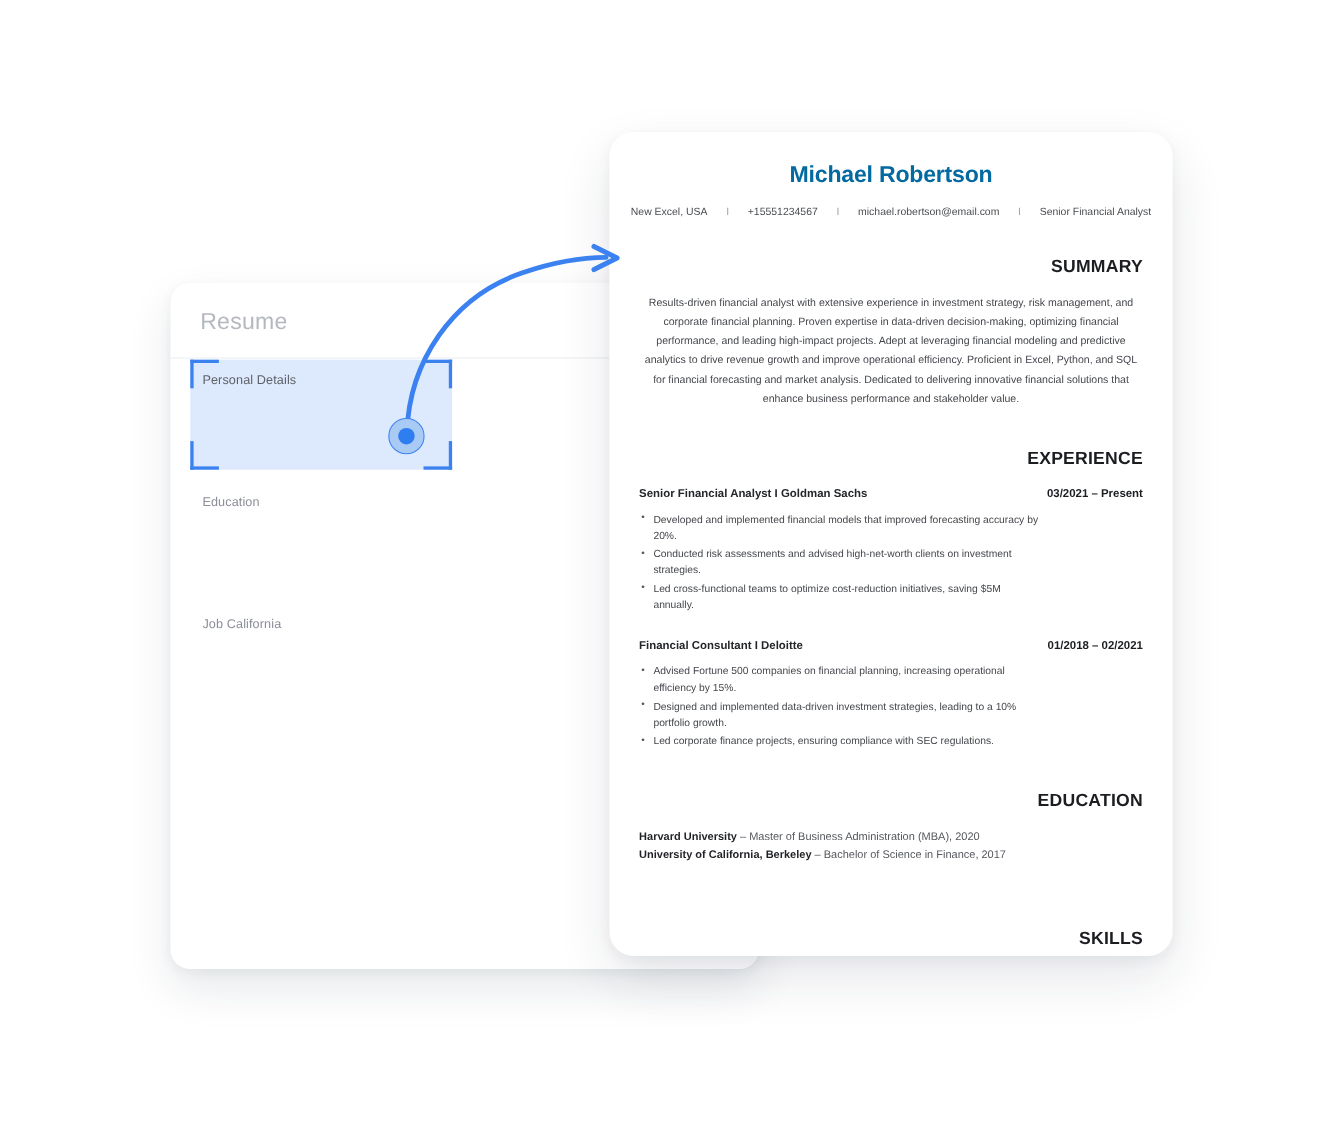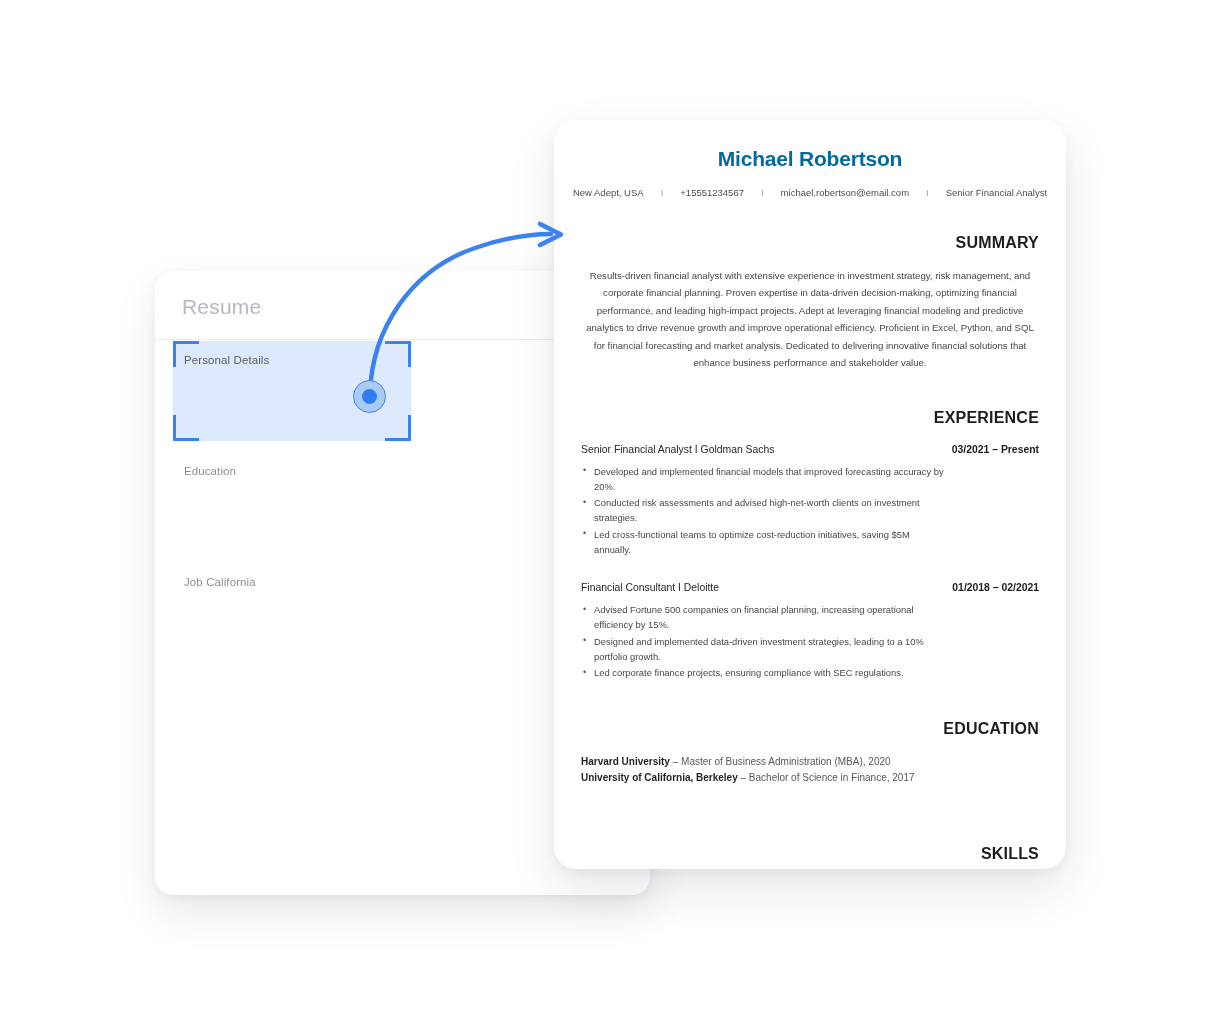--- a/index.html
+++ b/index.html
@@ -13,28 +13,29 @@
     position: relative;
     overflow: hidden;
     font-family: "Liberation Sans", sans-serif;
     -webkit-font-smoothing: antialiased;
   }
 
   
   #builder-card {
     position: absolute;
     left: 155px;
-    top: 271px;
+    top: 257px;
     width: 495px;
     height: 624px;
     background: #ffffff;
     border-radius: 18px;
     box-shadow: 0 18px 40px rgba(23, 35, 60, 0.10),
                 0 3px 10px rgba(23, 35, 60, 0.05);
     z-index: 1;
+    padding-left: 40px;
   }
   #builder-title {
     position: absolute;
     left: 27px;
     top: 24px;
     font-size: 21px;
     color: #b5b8be;
     letter-spacing: 0.2px;
     font-weight: 400;
   }
@@ -197,21 +198,21 @@
   .job { padding: 0 14px; }
   #job-0 { margin-top: 17px; }
   #job-1 { margin-top: 25px; }
   .job-head {
     display: flex;
     justify-content: space-between;
     align-items: baseline;
   }
   .job-title {
     font-size: 10.4px;
-    font-weight: 400;
+    font-weight: 700;
     color: #24262a;
   }
   .job-dates {
     font-size: 10.4px;
     font-weight: 700;
     color: #1b1d21;
     white-space: nowrap;
   }
   .job-bullets {
     margin: 9px 0 0 0;
@@ -285,21 +286,21 @@
 
   <div class="builder-item" id="builder-item-job">Job California</div>
 </div>
 
 <div id="resume-card">
   <div id="resume-inner">
 
     <div id="resume-name">Michael Robertson</div>
 
     <div id="contact-line">
-      <span class="contact-item">New Adept, USA</span>
+      <span class="contact-item">New Excel, USA</span>
       <span class="contact-sep">I</span>
       <span class="contact-item">+15551234567</span>
       <span class="contact-sep">I</span>
       <span class="contact-item">michael.robertson@email.com</span>
       <span class="contact-sep">I</span>
       <span class="contact-item">Senior Financial Analyst</span>
     </div>
 
     <div class="section-heading section" id="summary-heading">SUMMARY</div>
     <div id="summary-text">Results-driven financial analyst with extensive experience in investment strategy, risk management, and corporate financial planning. Proven expertise in data-driven decision-making, optimizing financial performance, and leading high-impact projects. Adept at leveraging financial modeling and predictive analytics to drive revenue growth and improve operational efficiency. Proficient in Excel, Python, and SQL for financial forecasting and market analysis. Dedicated to delivering innovative financial solutions that enhance business performance and stakeholder value.</div>

